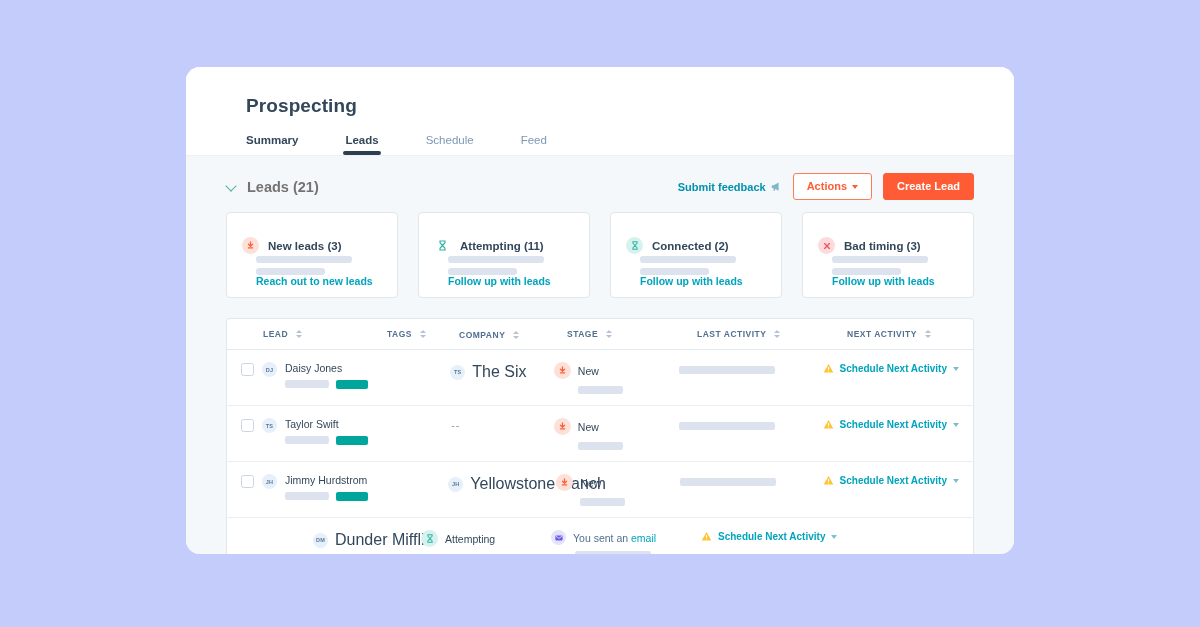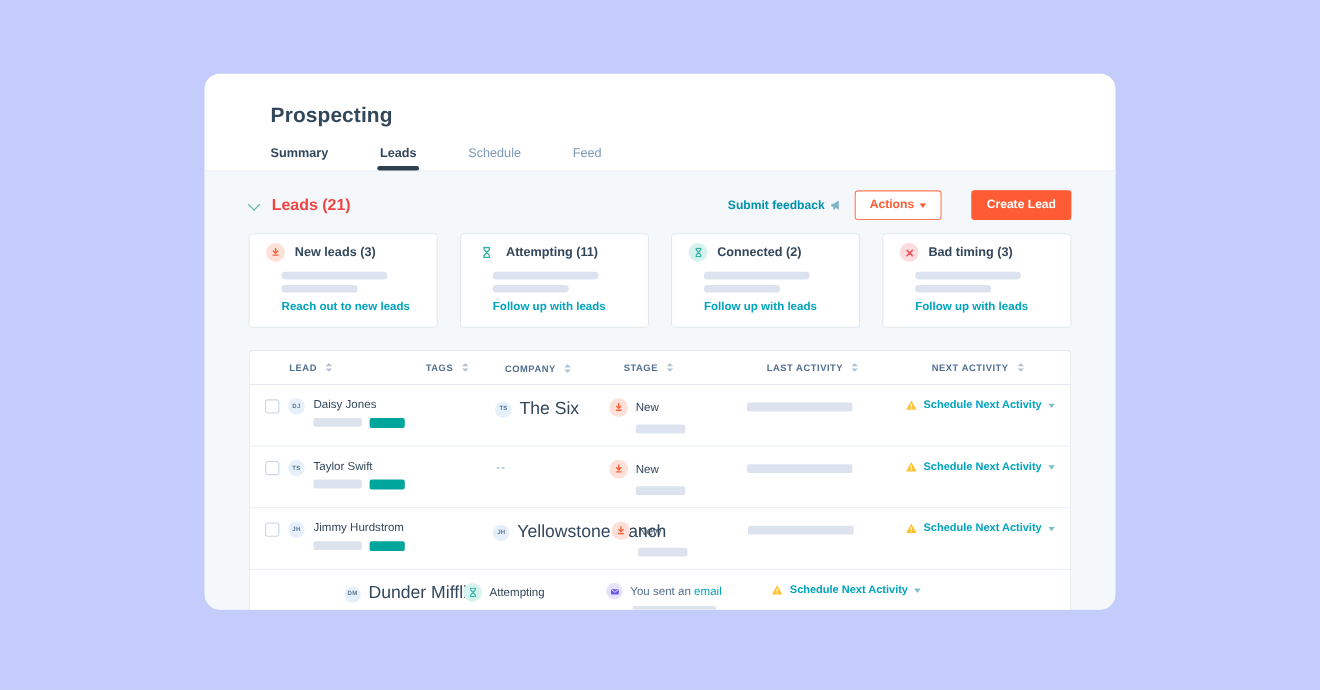--- a/index.html
+++ b/index.html
@@ -61,45 +61,45 @@
   .leads-left { display: flex; align-items: center; gap: 10px; }
   .chev-down {
     width: 11px; height: 11px; position: relative; display:inline-block;
   }
   .chev-down::after {
     content: ""; position: absolute; left: 1px; top: 1px;
     width: 7px; height: 7px;
     border-right: 1.6px solid #51B2A6; border-bottom: 1.6px solid #51B2A6;
     transform: rotate(45deg);
   }
-  .leads-title { font-size: 14.5px; font-weight: bold; color: #ef4444; }
+  .leads-title { font-size: 14.5px; font-weight: bold; color: #737373; }
   .leads-right { display: flex; align-items: center; gap: 11px; }
   .feedback-link {
     font-size: 11px; font-weight: bold; color: #0091AE;
     display: flex; align-items: center; gap: 5px; cursor: pointer;
   }
   .megaphone { width: 11px; height: 11px; display:block; }
   .btn {
     font-size: 11px; font-weight: bold; border-radius: 3px;
     padding: 7px 13px; cursor: pointer; white-space: nowrap;
     display: flex; align-items: center; gap: 5px; line-height: 1;
   }
   .btn-outline { background: #fff; border: 1px solid #FF7A59; color: #FF5C35; }
-  .btn-solid { background: #FF5C35; border: 1px solid #FF5C35; color: #fff; margin-left: 16px; }
+  .btn-solid { background: #FF5C35; border: 1px solid #FF5C35; color: #fff; }
   .caret {
     width: 0; height: 0; border-left: 3.5px solid transparent;
     border-right: 3.5px solid transparent; border-top: 4px solid #FF5C35;
     display: inline-block;
   }
 
   
   .cards { display: flex; gap: 20px; }
   .card {
     flex: 1; background: #fff; border: 1px solid #E1E8ED;
-    border-radius: 4px; padding: 8px 15px 12px 15px;
+    border-radius: 4px; padding: 24px 15px 12px 15px;
     height: 86px; display: flex; flex-direction: column;
     justify-content: space-between;
   }
   .card-head { display: flex; align-items: center; gap: 9px; }
   .card-title { font-size: 11.5px; font-weight: bold; color: #33475B; }
   .bars { display: flex; flex-direction: column; gap: 5px; margin: 2px 0 0 14px; }
   .bar { height: 7px; border-radius: 3px; background: #DDE3EE; }
   .bar.w1 { width: 76%; }
   .bar.w2 { width: 55%; }
   .card-link {

